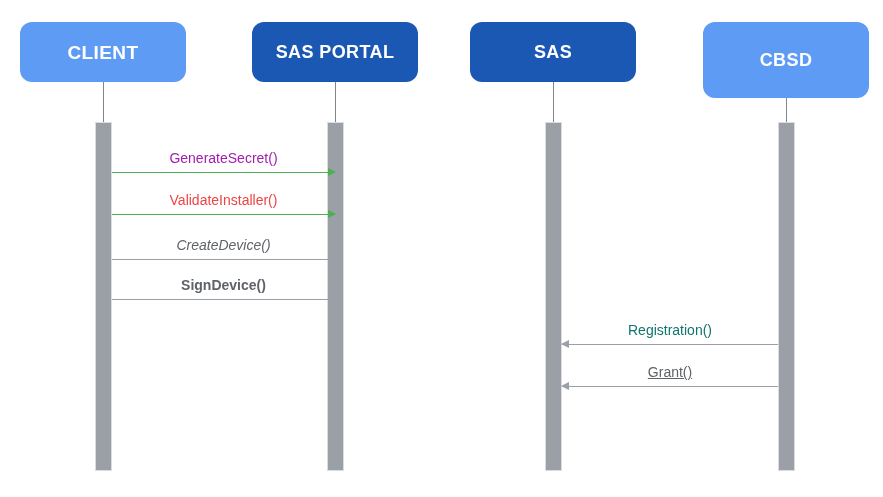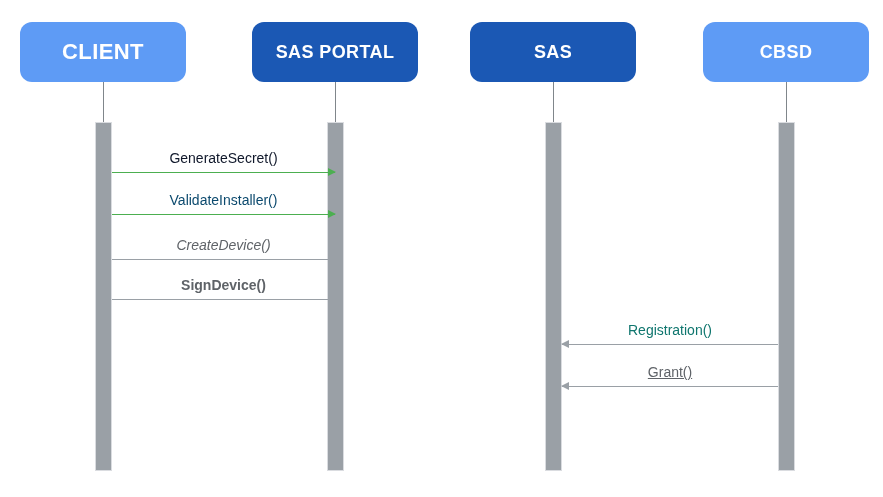--- a/index.html
+++ b/index.html
@@ -103,41 +103,41 @@
 
 <div id="diagram-root">
     <div class="lifeline" style="left: 103px; top: 82px; height: 40px; background: rgb(128, 134, 139);"></div>
     <div class="lifeline" style="left: 335px; top: 82px; height: 40px; background: rgb(128, 134, 139);"></div>
     <div class="lifeline" style="left: 553px; top: 82px; height: 40px; background: rgb(128, 134, 139);"></div>
     <div class="lifeline" style="left: 786px; top: 82px; height: 40px; background: rgb(128, 134, 139);"></div>
     <div class="activation" style="left: 95px; top: 122px; width: 17px; height: 349px; background: rgb(154, 160, 166); border-color: rgb(218, 220, 224);"></div>
     <div class="activation" style="left: 327px; top: 122px; width: 17px; height: 349px; background: rgb(154, 160, 166); border-color: rgb(218, 220, 224);"></div>
     <div class="activation" style="left: 545px; top: 122px; width: 17px; height: 349px; background: rgb(154, 160, 166); border-color: rgb(218, 220, 224);"></div>
     <div class="activation" style="left: 778px; top: 122px; width: 17px; height: 349px; background: rgb(154, 160, 166); border-color: rgb(218, 220, 224);"></div>
-    <div class="participant-box" style="left: 20px; top: 22px; width: 166px; height: 60px; background: rgb(94, 155, 245); color: rgb(255, 255, 255); font-size: 22px;">
+    <div class="participant-box" style="left: 20px; top: 22px; width: 166px; height: 60px; background: rgb(94, 155, 245); color: rgb(255, 255, 255); font-size: 19px;">
       <span class="participant-label">CLIENT</span>
     </div>
     <div class="participant-box" style="left: 470px; top: 22px; width: 166px; height: 60px; background: rgb(27, 88, 180); color: rgb(255, 255, 255); font-size: 18px;">
       <span class="participant-label">SAS</span>
     </div>
     <div class="participant-box" style="left: 252px; top: 22px; width: 166px; height: 60px; background: rgb(27, 88, 180); color: rgb(255, 255, 255); font-size: 18px;">
       <span class="participant-label">SAS PORTAL</span>
     </div>
-    <div class="participant-box" style="left: 703px; top: 22px; width: 166px; height: 60px; background: rgb(94, 155, 245); color: rgb(255, 255, 255); font-size: 18px;">
+    <div class="participant-box" style="left: 703px; top: 22px; width: 166px; height: 76px; background: rgb(94, 155, 245); color: rgb(255, 255, 255); font-size: 18px;">
       <span class="participant-label">CBSD</span>
     </div>
     <div class="message dir-right" style="left: 112px; top: 172px; width: 223px;">
       <div class="msg-line" style="background: rgb(76, 175, 80);"></div>
       <div class="msg-head" style="border-left-color: rgb(76, 175, 80);"></div>
-      <div class="msg-label" style="color: #0f172a;">GenerateSecret()</div>
+      <div class="msg-label" style="color: #a21caf;">GenerateSecret()</div>
     </div>
     <div class="message dir-right" style="left: 112px; top: 214px; width: 223px;">
       <div class="msg-line" style="background: rgb(76, 175, 80);"></div>
       <div class="msg-head" style="border-left-color: rgb(76, 175, 80);"></div>
-      <div class="msg-label" style="color: #0c4a6e;">ValidateInstaller()</div>
+      <div class="msg-label" style="color: #ef4444;">ValidateInstaller()</div>
     </div>
     <div class="message dir-right" style="left: 112px; top: 259px; width: 223px;">
       <div class="msg-line" style="background: rgb(154, 160, 166);"></div>
       <div class="msg-head" style="border-left-color: rgb(154, 160, 166);"></div>
       <div class="msg-label" style="color: rgb(95, 99, 104); font-style: italic;">CreateDevice()</div>
     </div>
     <div class="message dir-right" style="left: 112px; top: 299px; width: 223px;">
       <div class="msg-line" style="background: rgb(154, 160, 166);"></div>
       <div class="msg-head" style="border-left-color: rgb(154, 160, 166);"></div>
       <div class="msg-label" style="color: rgb(95, 99, 104); font-weight: bold;">SignDevice()</div>

